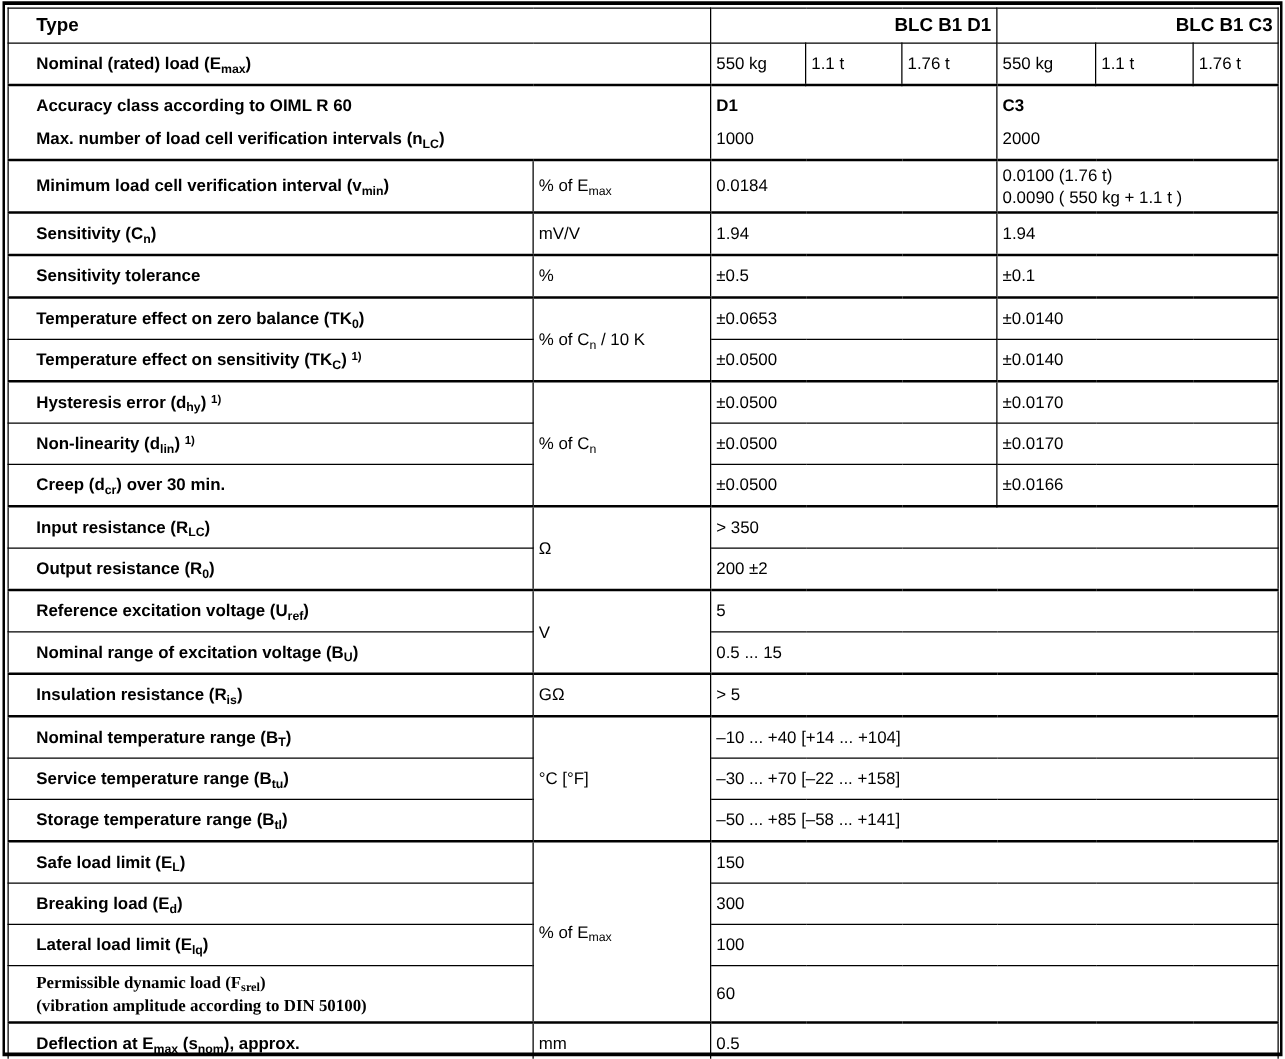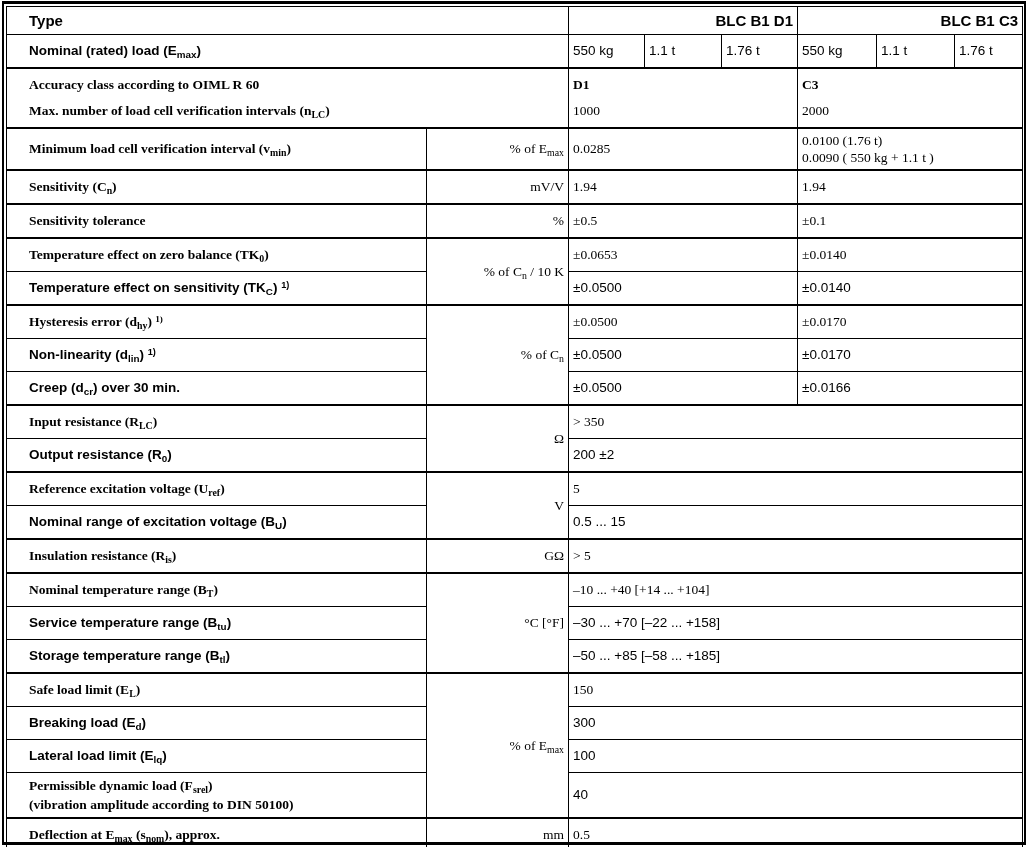--- a/index.html
+++ b/index.html
@@ -16,26 +16,26 @@
   table.spec{
     width:100%;height:100%;border-collapse:collapse;table-layout:fixed;
     border:1px solid #000;
   }
   td{
     border:1px solid #000;
     font-size:13.5px;line-height:16px;
     padding:3px 4px;vertical-align:middle;
     overflow:hidden;
   }
-  tr.t2 td{border-top-width:2px;font-family:Liberation Serif, serif;}
+  tr.t2 td{border-top-width:2px;}
   td.lab{
     text-align:left;font-weight:bold;padding-left:22px;padding-right:8px;
     height:26px;
   }
-  td.unit{text-align:right;font-weight:normal;}
+  td.unit{text-align:left;font-weight:normal;}
   td.val{text-align:left;font-weight:normal;}
   tr.hdr td{height:21px;}
   .hdr-lab{font-size:15px;}
   .hdr-val{font-weight:bold;font-size:15px;text-align:right;}
   .b{font-weight:bold;}
   .ln26{line-height:26px;}
   .ln17{line-height:17px;}
   .ln19{line-height:19px;font-family:Liberation Serif, serif;}
   sub{font-size:73%;line-height:0;vertical-align:-3px;}
   sup{font-size:68%;line-height:0;vertical-align:4px;}
@@ -85,21 +85,21 @@
         </td>
         <td class="val" colspan="3">
           <div class="b ln26">C3</div>
           <div class="ln26">2000</div>
         </td>
       </tr>
 
       <tr class="t2">
         <td class="lab">Minimum load cell verification interval (v<sub>min</sub>)</td>
         <td class="unit">% of E<sub>max</sub></td>
-        <td class="val" colspan="3">0.0285</td>
+        <td class="val" colspan="3">0.0184</td>
         <td class="val" colspan="3">
           <div class="ln17">0.0100 (1.76 t)</div>
           <div class="ln17">0.0090 ( 550 kg + 1.1 t )</div>
         </td>
       </tr>
 
       <tr class="t2">
         <td class="lab">Sensitivity (C<sub>n</sub>)</td>
         <td class="unit">mV/V</td>
         <td class="val" colspan="3">1.94</td>
@@ -179,21 +179,21 @@
         <td class="val" colspan="6">–10 ... +40 [+14 ... +104]</td>
       </tr>
 
       <tr>
         <td class="lab">Service temperature range (B<sub>tu</sub>)</td>
         <td class="val" colspan="6">–30 ... +70 [–22 ... +158]</td>
       </tr>
 
       <tr>
         <td class="lab">Storage temperature range (B<sub>tl</sub>)</td>
-        <td class="val" colspan="6">–50 ... +85 [–58 ... +185]</td>
+        <td class="val" colspan="6">–50 ... +85 [–58 ... +141]</td>
       </tr>
 
       <tr class="t2">
         <td class="lab">Safe load limit (E<sub>L</sub>)</td>
         <td class="unit" rowspan="4">% of E<sub>max</sub></td>
         <td class="val" colspan="6">150</td>
       </tr>
 
       <tr>
         <td class="lab">Breaking load (E<sub>d</sub>)</td>
@@ -203,21 +203,21 @@
       <tr>
         <td class="lab">Lateral load limit (E<sub>lq</sub>)</td>
         <td class="val" colspan="6">100</td>
       </tr>
 
       <tr>
         <td class="lab">
           <div class="ln19">Permissible dynamic load (F<sub>srel</sub>)</div>
           <div class="ln19">(vibration amplitude according to DIN 50100)</div>
         </td>
-        <td class="val" colspan="6">40</td>
+        <td class="val" colspan="6">60</td>
       </tr>
 
       <tr class="t2">
         <td class="lab">Deflection at E<sub>max</sub> (s<sub>nom</sub>), approx.</td>
         <td class="unit">mm</td>
         <td class="val" colspan="6">0.5</td>
       </tr>
 
     </tbody>
       </table>

